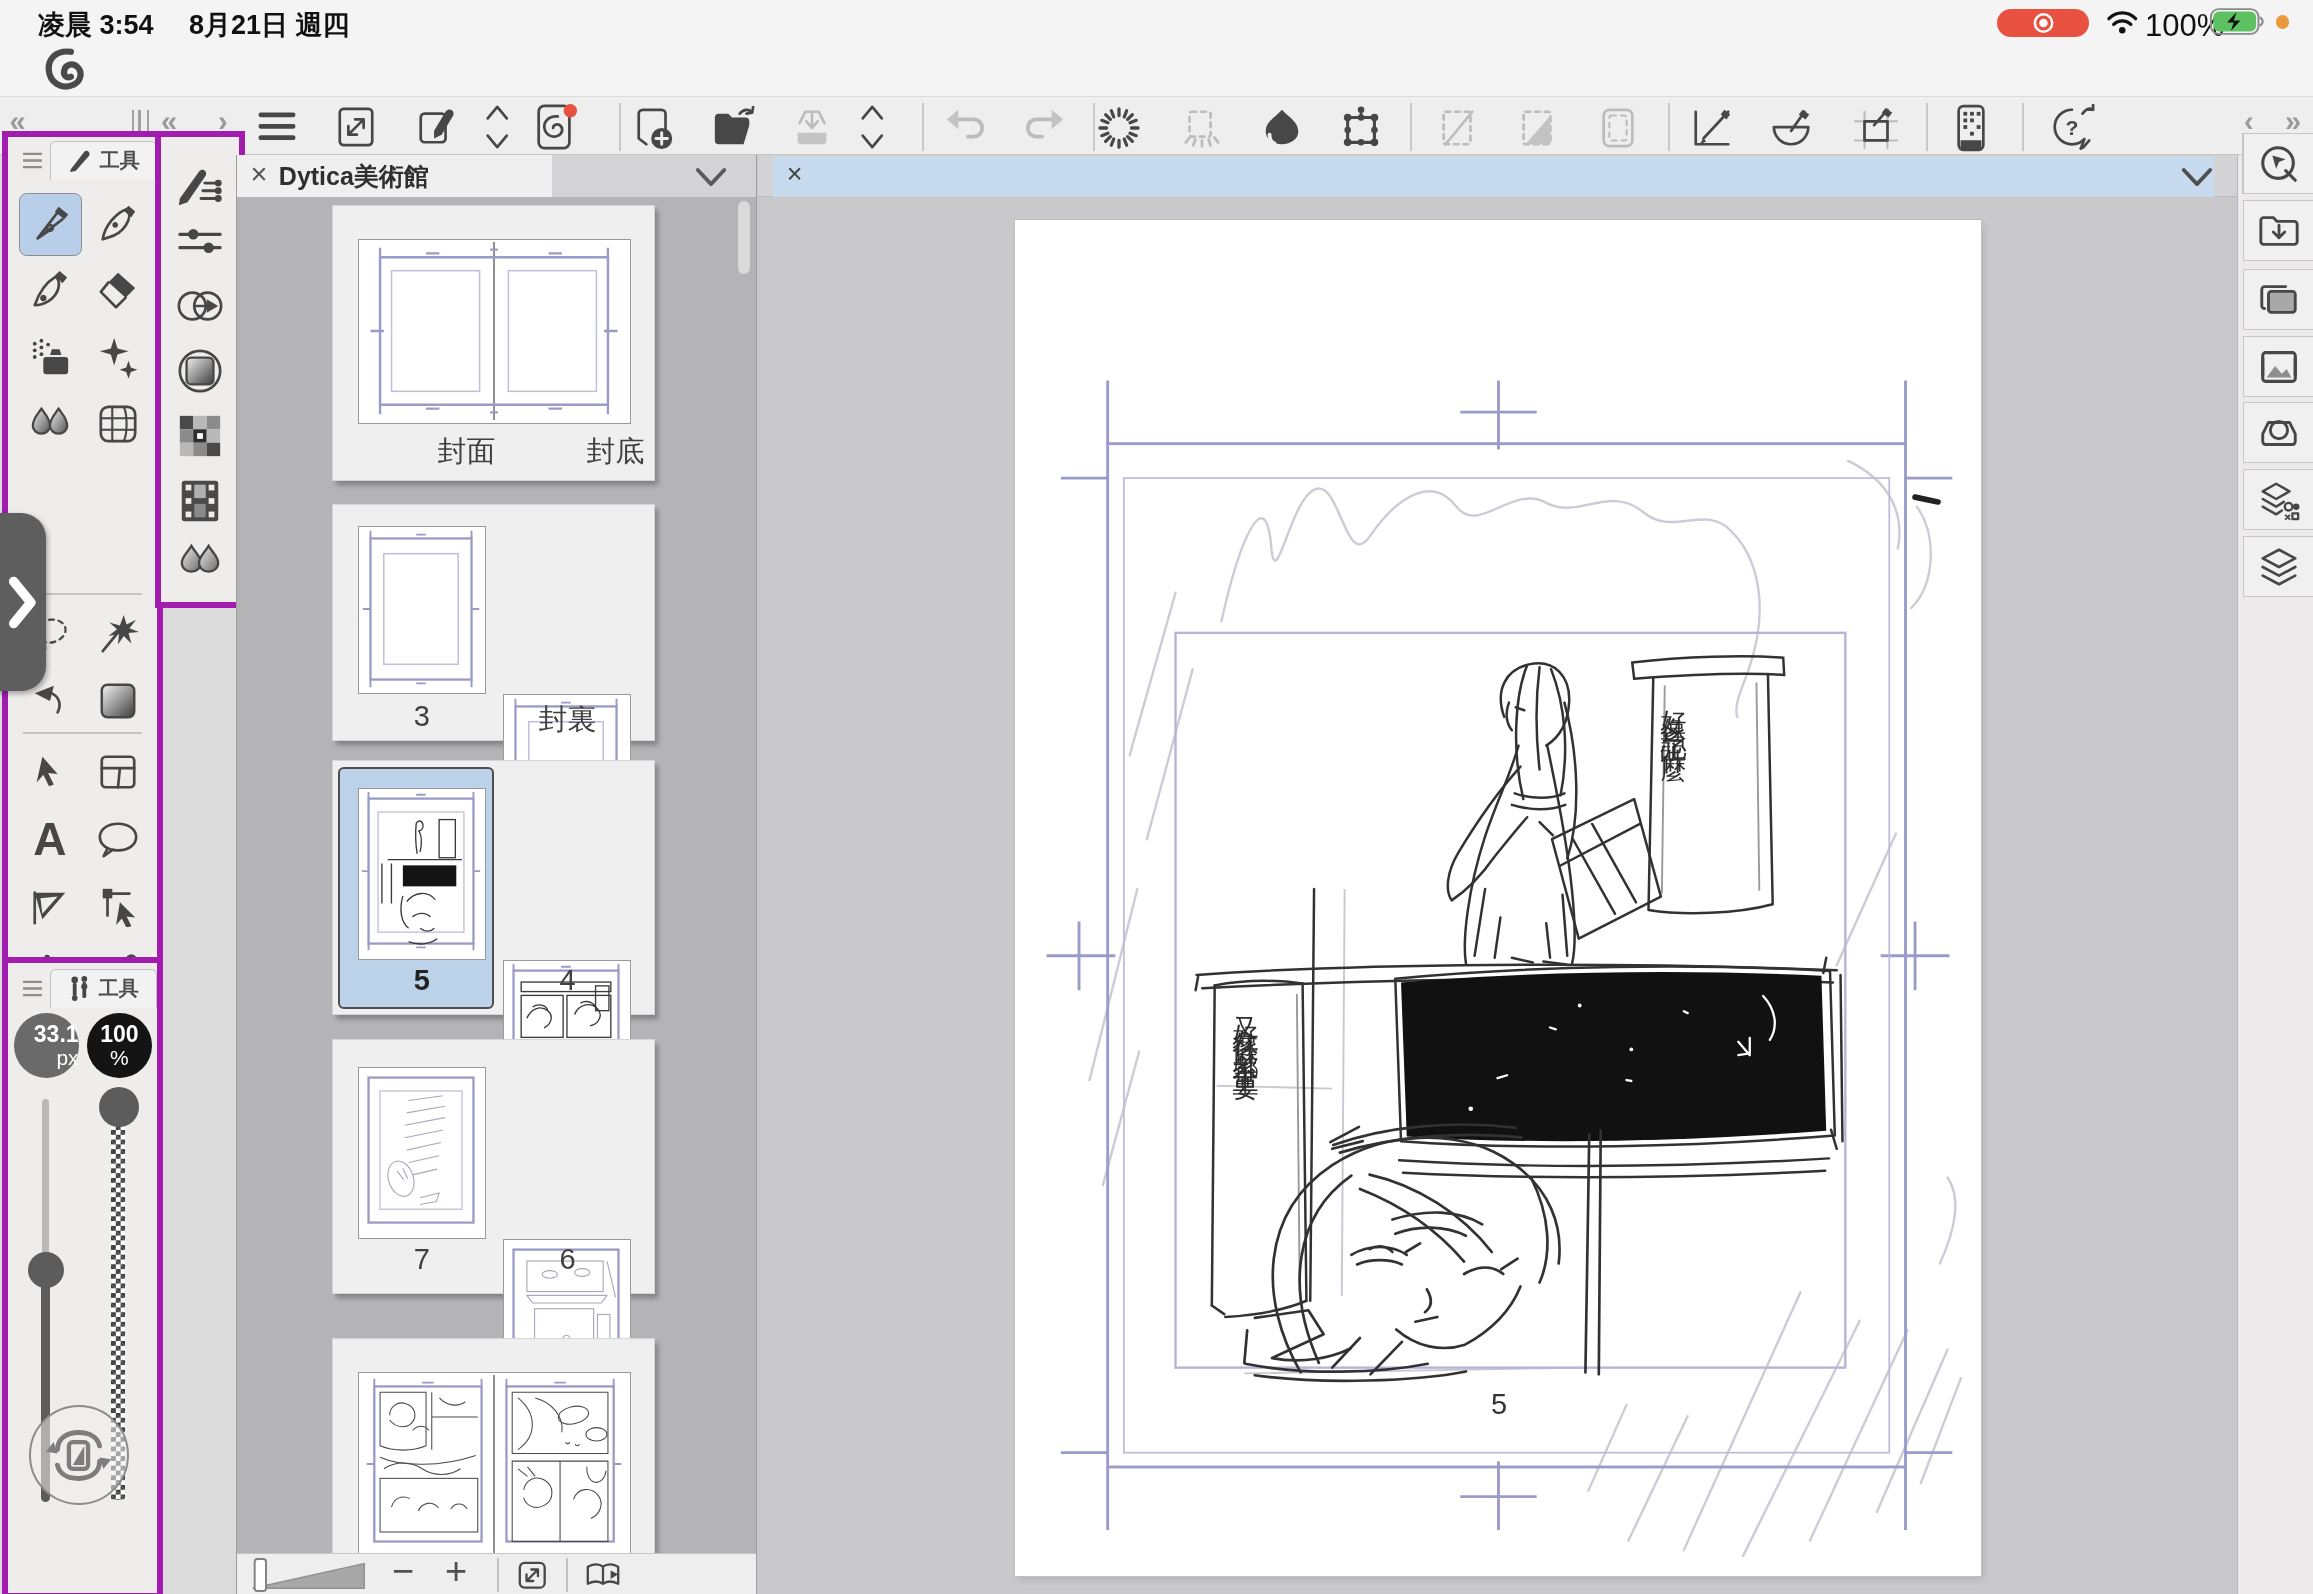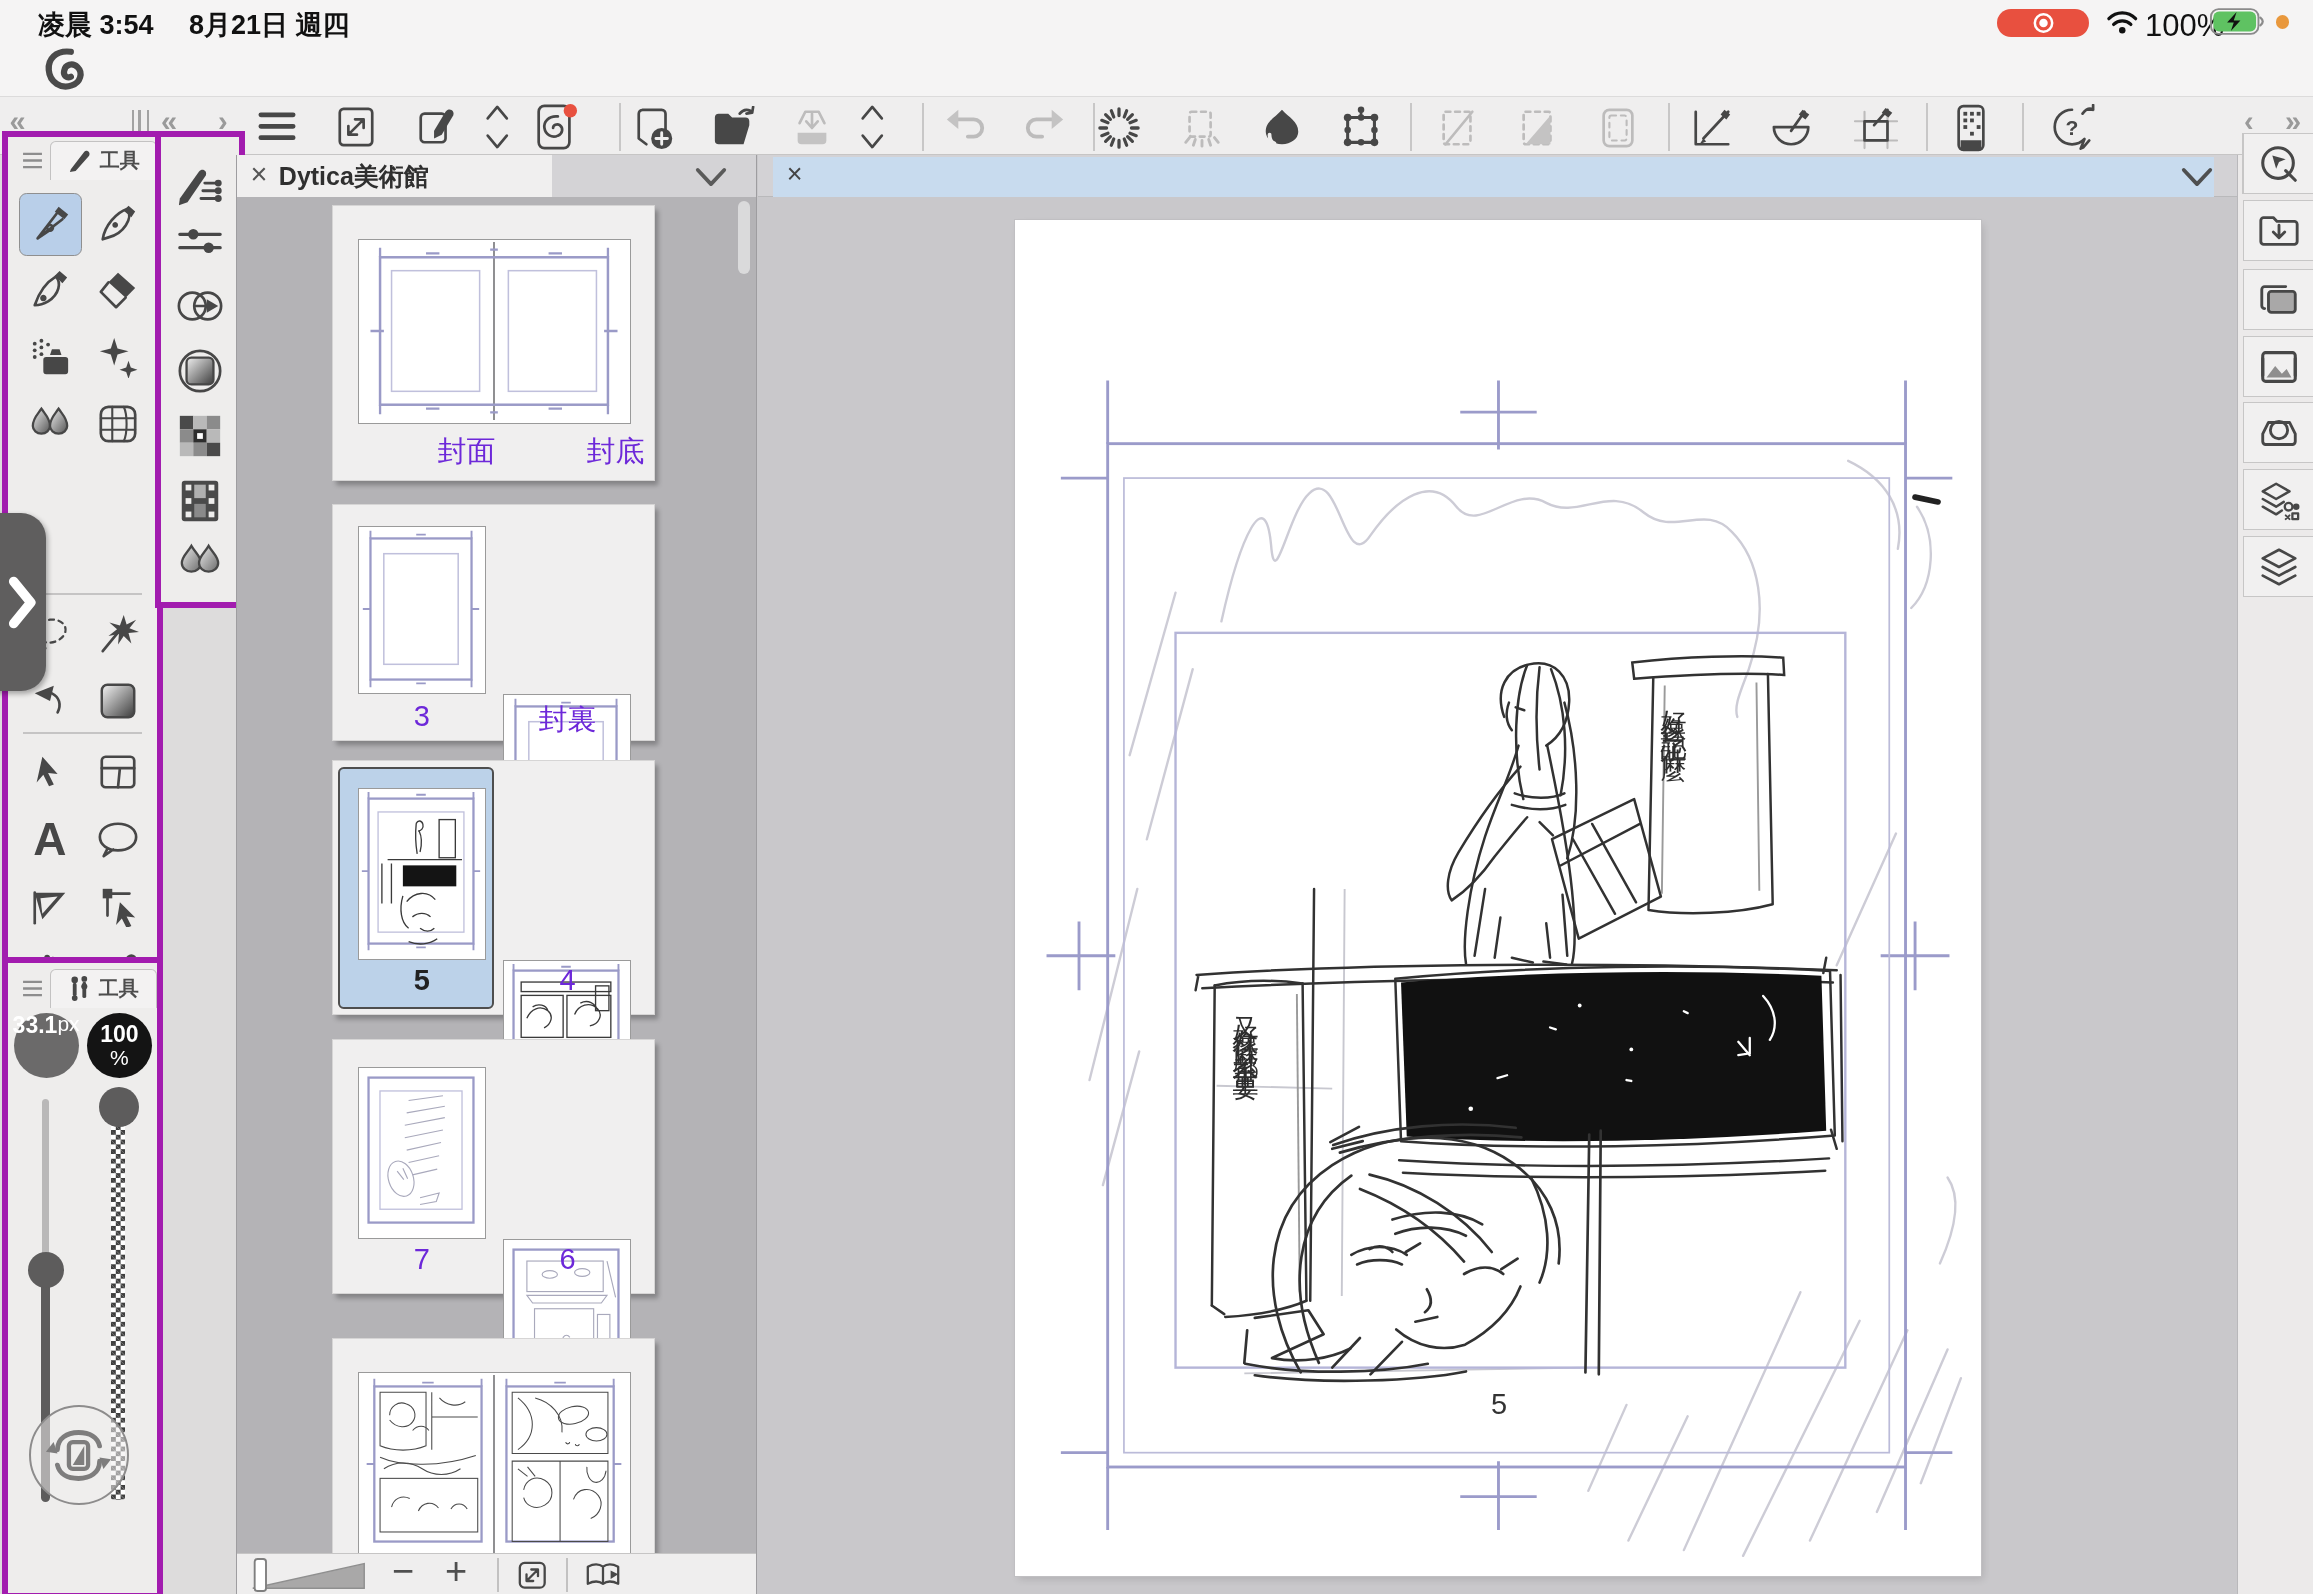--- a/index.html
+++ b/index.html
@@ -15,21 +15,21 @@
   .dash{stroke-dasharray:5 5}
   .panel{background:#eeedec;border:6px solid #a21caf}
   .tbtn{display:flex;align-items:center;justify-content:center}
   .vdiv{width:1.9px;background:#c8c7c7;height:48px}
   .menu-item{font-size:28px;font-weight:600;color:#2f2f2f;cursor:default}
   .glyph{color:#9a9a9a;font-size:29px;font-weight:600}
   .toolcell{width:61px;height:61px;display:flex;align-items:center;justify-content:center;border-radius:7.6px}
   .toolcell.sel{background:#b9cfe9;border:1.9px solid #8f8f8f}
   .card{background:#f0efef;border:1px solid #d6d5d5;box-shadow:3.8px 4.8px 4.8px rgba(0,0,0,.28)}
   .pageThumb{background:#fff;border:1.9px solid #9a9a9a;box-sizing:border-box;position:relative}
-  .pageLabel{font-size:29px;color:#6d28d9;text-align:center}
+  .pageLabel{font-size:29px;color:#404040;text-align:center}
   .vtext{writing-mode:vertical-rl;text-orientation:upright;letter-spacing:7.6px;color:#2d2d2d;
          font-weight:500;}
   .rbtn{width:69px;height:59px;background:#f1f0f0;border:1.9px solid #c7c6c6;display:flex;
         align-items:center;justify-content:center}
   .checker{background-color:#fff;background-image:
     linear-gradient(45deg,#9a9a9a 25%,transparent 25%,transparent 75%,#9a9a9a 75%),
     linear-gradient(45deg,#9a9a9a 25%,transparent 25%,transparent 75%,#9a9a9a 75%);
     background-size:13.4px 13.4px;background-position:0 0,6.7px 6.7px}
   .checkerFine{background-color:#fff;background-image:
     linear-gradient(45deg,#3e3e3e 25%,transparent 25%,transparent 75%,#3e3e3e 75%),
@@ -517,21 +517,21 @@
           <rect x="5" y="8" width="4" height="14" rx="2"></rect>
           <circle cx="7" cy="24" r="3"></circle>
           <circle cx="17" cy="4" r="3"></circle>
           <rect x="15" y="7" width="4" height="17" rx="2"></rect>
           <circle cx="17" cy="12" r="3.2"></circle>
         </g>
       </svg>
     <span style="font-size:20px;color:#4d4d4d;font-weight:600">工具</span>
   </div>
 
-  <div class="abs" style="left:5.7px;top:1007px;top:50px;width:65px;height:65px;border-radius:50%;background:#6b6a6a;color:#fff;text-align:center;display:flex;flex-direction:row;justify-content:center;line-height:1.05">
+  <div class="abs" style="left:5.7px;top:1007px;top:50px;width:65px;height:65px;border-radius:50%;background:#6b6a6a;color:#fff;text-align:right;display:flex;flex-direction:column;justify-content:center;line-height:1.05">
     <span style="font-size:23px;font-weight:600">33.1</span>
     <span style="font-size:21px">px</span>
   </div>
   <div class="abs" style="left:79px;top:50px;width:65px;height:65px;border-radius:50%;background:#141414;color:#fff;text-align:center;display:flex;flex-direction:column;justify-content:center;line-height:1.05">
     <span style="font-size:23px;font-weight:600">100</span>
     <span style="font-size:21px">%</span>
   </div>
 
   <div class="abs" style="left:34px;top:136px;width:7.6px;height:401px;border-radius:3.8px;background:#b9b8b8"></div>
   <div class="abs" style="left:33px;top:306px;width:9.6px;height:233px;border-radius:4.8px;background:#5d5c5c"></div>

